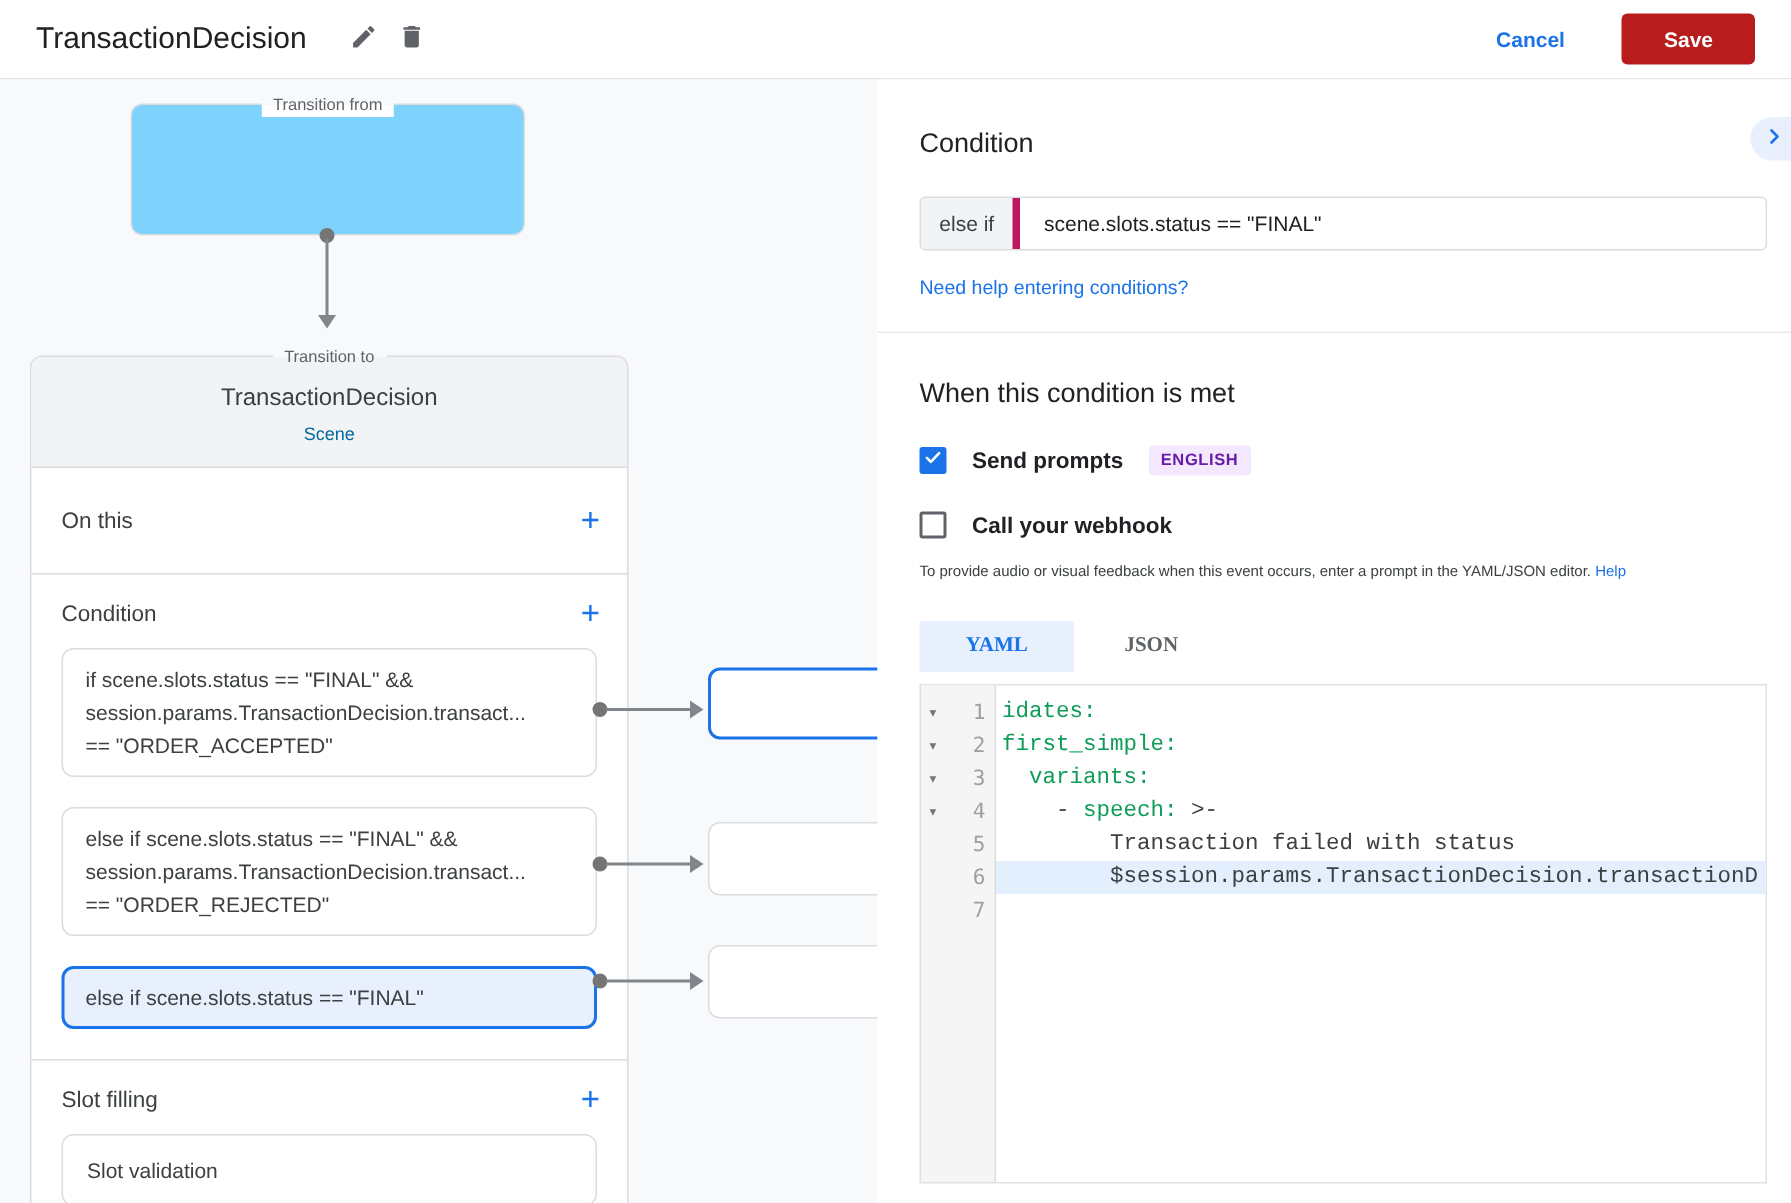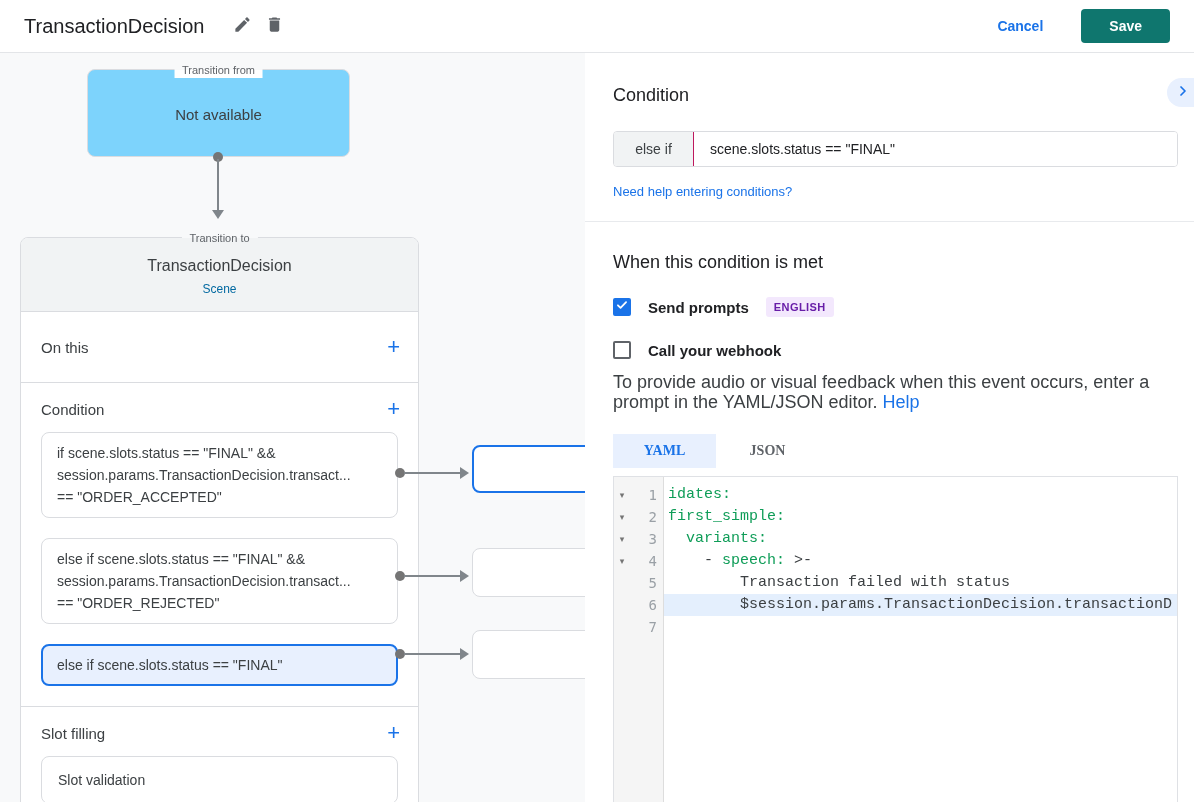--- a/index.html
+++ b/index.html
@@ -18,21 +18,21 @@
     width: 32px; height: 32px; display: flex; align-items: center; justify-content: center;
     border: none; background: transparent; cursor: pointer; border-radius: 50%;
   }
   .iconbtn svg { fill: #5f6368; }
   .topbar-spacer { flex: 1; }
   .cancel-btn {
     background: transparent; border: none; color: #1a73e8; font-size: 14px; font-weight: bold;
     font-family: inherit; margin-right: 38px; cursor: pointer;
   }
   .save-btn {
-    background: #0f766e; color: #fff; border: none; border-radius: 4px;
+    background: #b91c1c; color: #fff; border: none; border-radius: 4px;
     font-size: 14px; font-weight: bold; font-family: inherit; padding: 9px 28px; cursor: pointer;
   }
   
   .main { display: flex; height: 749px; }
   .canvas {
     width: 585px; flex: 0 0 585px; position: relative; overflow: hidden; background: #f8f9fa;
   }
   
   .legend {
     position: absolute; top: -8px; left: 50%; transform: translateX(-50%);
@@ -92,35 +92,35 @@
   .panel { flex: 1; min-width: 0; background: #fff; position: relative; overflow: hidden; }
   .panel-sec1 { height: 169px; border-bottom: 1px solid #e8eaed; padding: 0 16px 0 28px; position: relative; }
   .panel-title { font-size: 18px; font-weight: normal; color: #202124; padding-top: 32px; }
   .collapse-pill {
     position: absolute; right: 0; top: 25px; width: 27px; height: 29px;
     background: #e8f0fe; border: none; border-radius: 15px 0 0 15px; cursor: pointer;
     display: flex; align-items: center; justify-content: center; padding-left: 4px;
   }
   .cond-input { margin-top: 25px; height: 36px; border: 1px solid #dadce0; border-radius: 4px;
     display: flex; align-items: stretch; overflow: hidden; background: #fff; }
-  .cond-prefix { width: 80px; background: #f1f3f4; border-right: 1px solid #be185d;
+  .cond-prefix { width: 66px; background: #f1f3f4; border-right: 5px solid #be185d;
     display: flex; align-items: center; justify-content: center; font-size: 14px; color: #3c4043; }
   .cond-value { flex: 1; border: none; outline: none; font-family: inherit; font-size: 14px;
     color: #202124; padding: 0 16px; background: #fff; }
   .help-link { display: inline-block; margin-top: 17px; font-size: 13px; color: #1a73e8; text-decoration: none; }
   .panel-sec2 { padding: 0 16px 0 28px; }
   .when-title { font-size: 18px; font-weight: normal; color: #202124; margin-top: 30px; }
   .chk-row { display: flex; align-items: center; margin-top: 24px; cursor: pointer; }
   .chk-box { width: 18px; height: 18px; border: 2px solid #5f6368; border-radius: 2px; background: #fff;
     flex: 0 0 18px; display: flex; align-items: center; justify-content: center; }
   .chk-box.checked { background: #1a73e8; border-color: #1a73e8; }
   .chk-label { font-size: 15px; font-weight: bold; color: #202124; margin-left: 17px; }
   .lang-badge { margin-left: 17px; background: #f3e8fd; color: #681da8; font-size: 11px;
     font-weight: bold; letter-spacing: 0.4px; padding: 4px 8px; border-radius: 3px; }
-  .helper { margin-top: 13px; font-size: 18px; color: #3c4043; line-height: 20px; max-width: 570px; }
+  .helper { margin-top: 13px; font-size: 10px; color: #3c4043; line-height: 20px; max-width: 570px; }
   .helper a { color: #1a73e8; text-decoration: none; }
   .tabs { display: flex; margin-top: 22px; }
   .tab { width: 103px; height: 34px; display: flex; align-items: center; justify-content: center;
     font-size: 14px; font-weight: bold; color: #5f6368; background: transparent; border: none;
     font-family: Liberation Serif, serif; cursor: pointer; }
   .tab.active { background: #e8f0fe; color: #1a73e8; }
   
   .editor { margin-top: 8px; height: 333px; border: 1px solid #dfe1e5; display: flex; background: #fff; }
   .gutter { width: 50px; flex: 0 0 50px; background: #f5f5f5; border-right: 1px solid #dddddd; padding-top: 7px; }
   .gutter-row { height: 22px; display: flex; align-items: center; }
@@ -154,21 +154,20 @@
     <button class="cancel-btn">Cancel</button>
     <button class="save-btn">Save</button>
   </div>
 
   <div class="main">
 
     <div class="canvas">
 
       <div class="tfrom">
         <span class="legend">Transition from</span>
-        <div class="tfrom-content">Not available</div>
       </div>
 
       <div class="varrow-dot"></div>
       <div class="varrow-line"></div>
       <div class="varrow-head"></div>
 
       <div class="tto">
         <span class="legend">Transition to</span>
         <div class="tto-header">
           <div class="tto-header-title">TransactionDecision</div>

